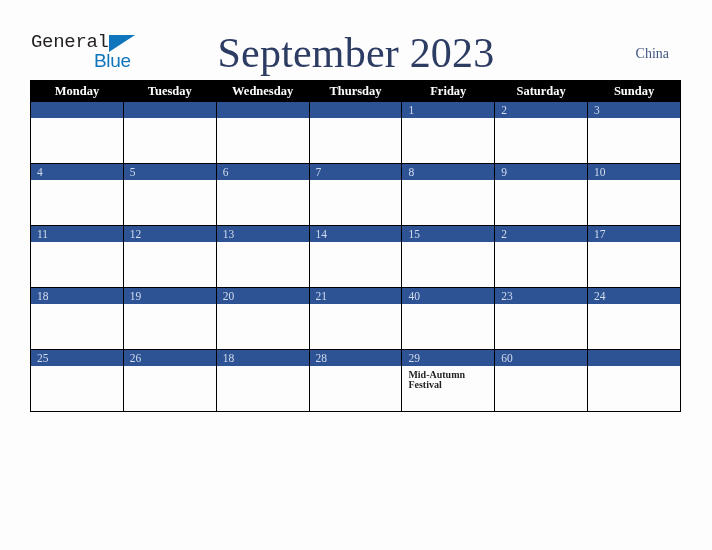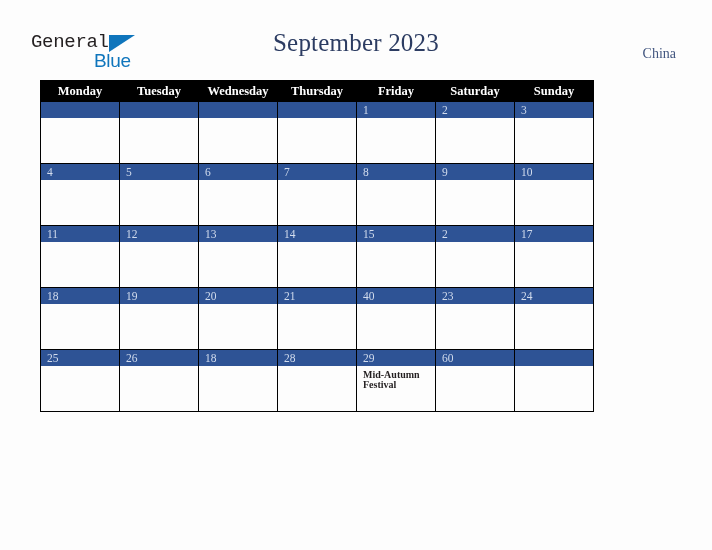--- a/index.html
+++ b/index.html
@@ -68,39 +68,39 @@
     line-height: 21px;
     margin-left: 23px;
   }
   .title {
     position: absolute;
     left: 0;
     top: 29px;
     width: 712px;
     text-align: center;
     font-family: "Liberation Serif", serif;
-    font-size: 25px;
+    font-size: 42px;
     color: #2c3c62;
     letter-spacing: 0.2px;
   }
   .country {
     position: absolute;
-    right: 36px;
+    right: 43px;
     top: 46px;
     font-family: "Liberation Serif", serif;
     font-size: 14px;
     color: #41557f;
   }
 
   
   .calendar {
     position: absolute;
-    left: 40px;
+    left: 30px;
     top: 80px;
-    width: 554px;
+    width: 651px;
     border-collapse: collapse;
     table-layout: fixed;
   }
   .calendar th {
     background: #000000;
     color: #ffffff;
     font-family: "Liberation Serif", serif;
     font-size: 12.5px;
     font-weight: bold;
     height: 20px;

